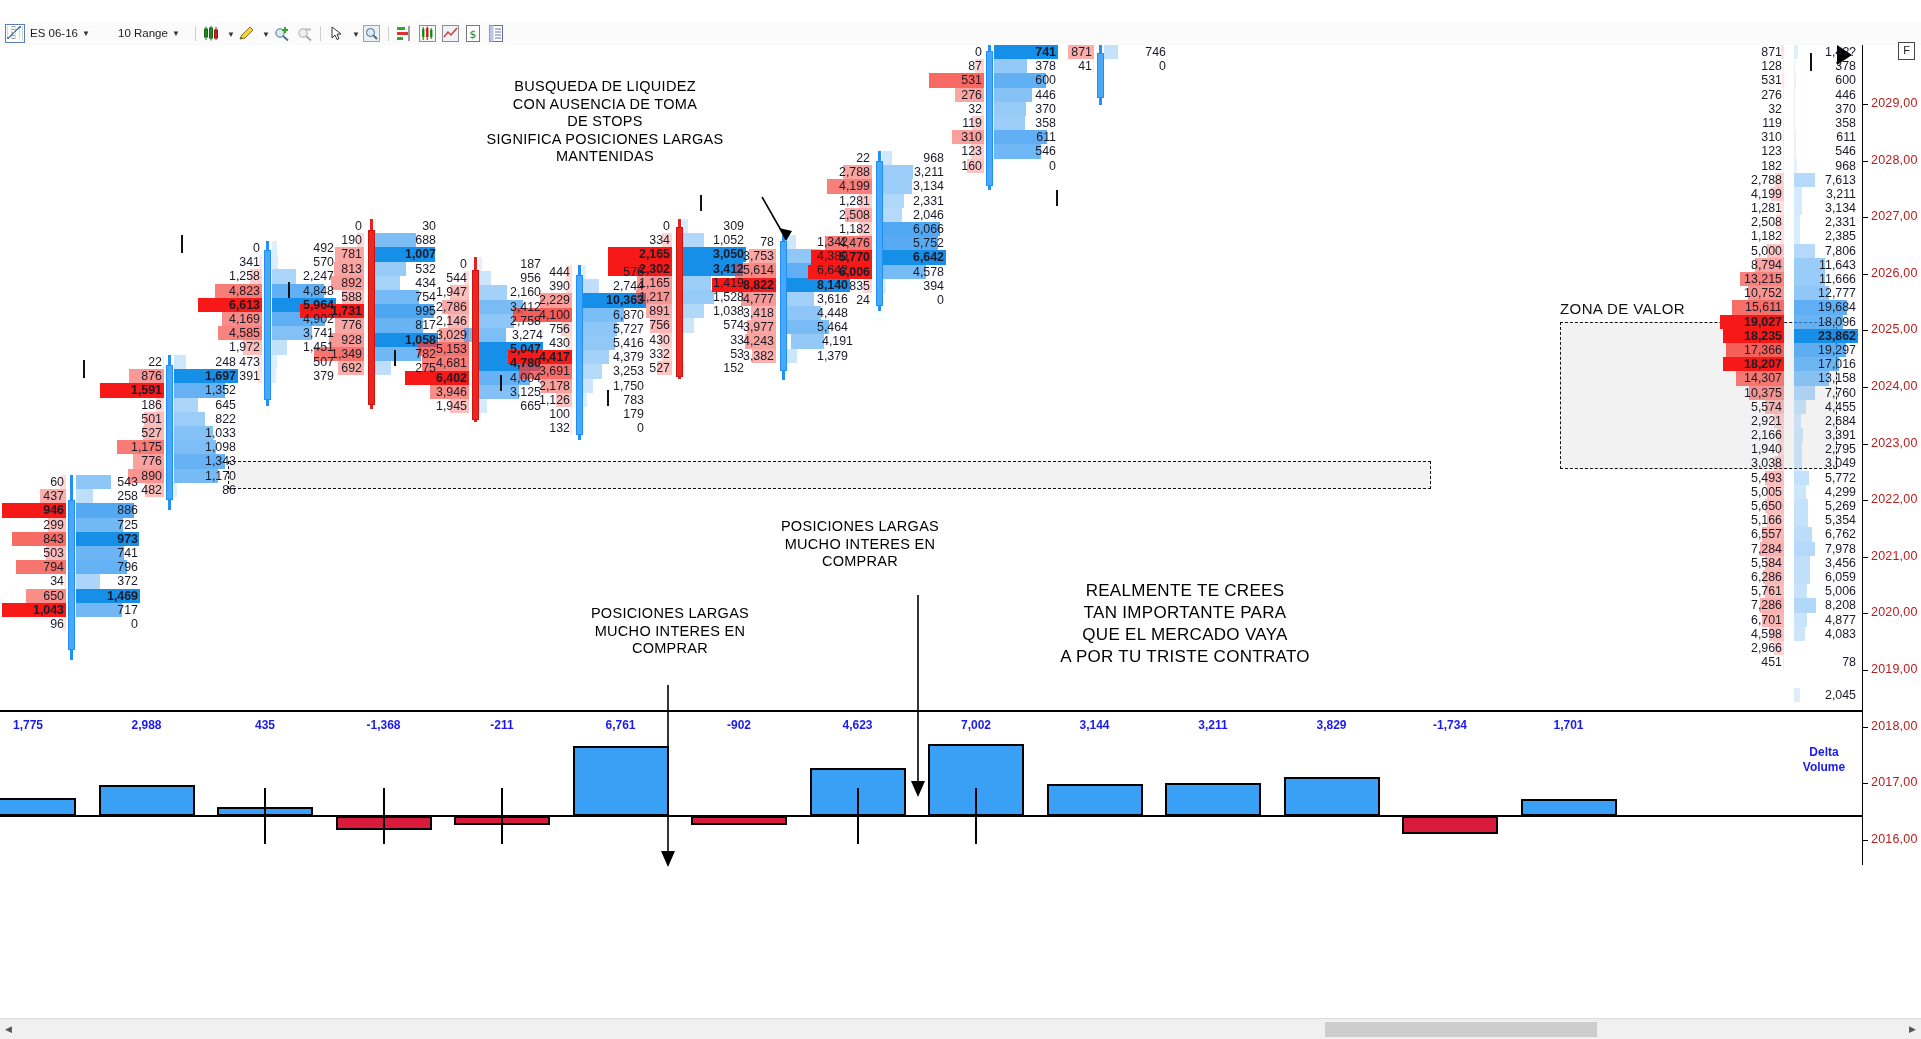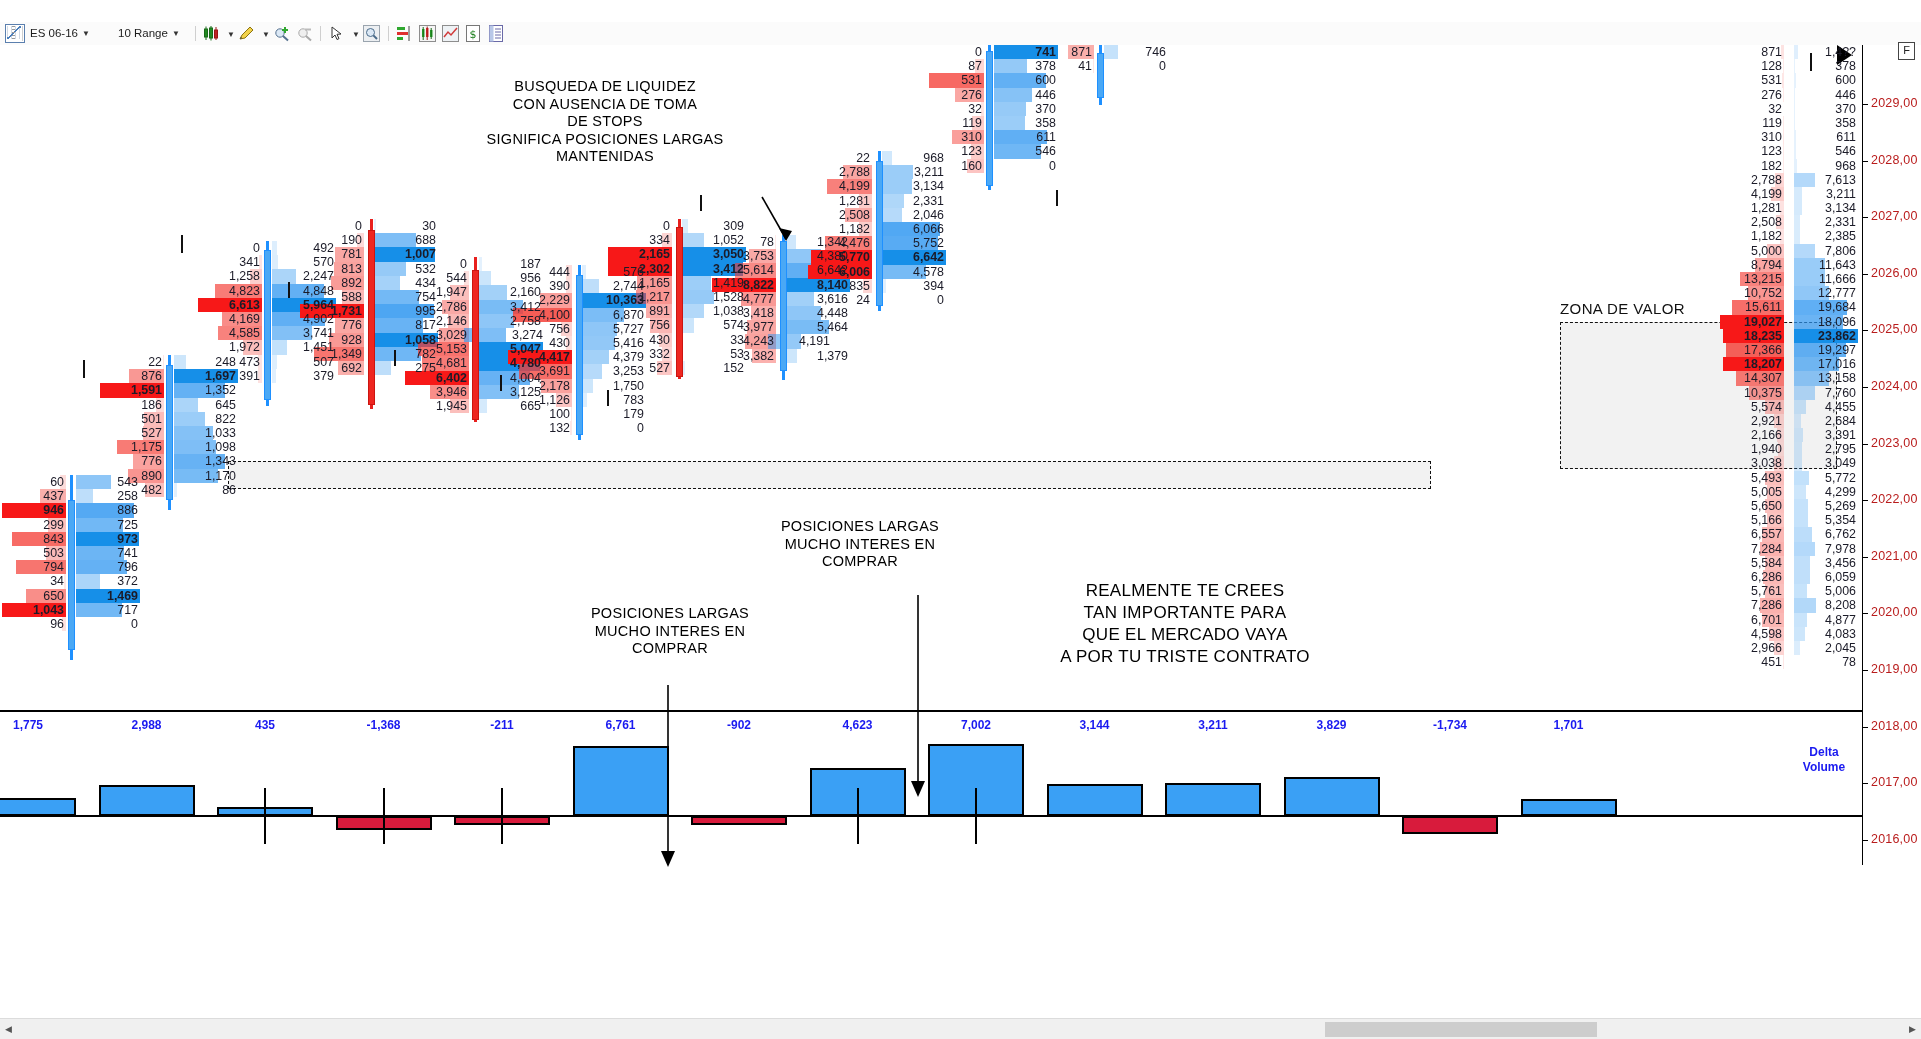--- a/index.html
+++ b/index.html
@@ -612,21 +612,21 @@
           <div class="fprow">
             <div class="cellR" style="left: 0px; width: 64px;"><div class="bidbar" style="width: 25px; right: 0px; background: rgba(244, 60, 52, 0.4);"></div><span>3,418</span></div>
             <div class="cellB" style="left: 74px; width: 64px;"><div class="askbar" style="width: 35.2px; left: 0px; background: rgba(46, 150, 240, 0.54);"></div><span>4,448</span></div>
           </div>
           <div class="fprow">
             <div class="cellR" style="left: 0px; width: 64px;"><div class="bidbar" style="width: 28.8px; right: 0px; background: rgba(244, 60, 52, 0.45);"></div><span>3,977</span></div>
             <div class="cellB" style="left: 74px; width: 64px;"><div class="askbar" style="width: 42.9px; left: 0px; background: rgba(46, 150, 240, 0.64);"></div><span>5,464</span></div>
           </div>
           <div class="fprow">
             <div class="cellR" style="left: 0px; width: 64px;"><div class="bidbar" style="width: 30.7px; right: 0px; background: rgba(244, 60, 52, 0.47);"></div><span>4,243</span></div>
-            <div class="cellB" style="left: 56px; width: 64px;"><div class="askbar" style="width: 32.6px; left: 0px; background: rgba(46, 150, 240, 0.51);"></div><span>4,191</span></div>
+            <div class="cellB" style="left: 79px; width: 64px;"><div class="askbar" style="width: 32.6px; left: 0px; background: rgba(46, 150, 240, 0.51);"></div><span>4,191</span></div>
           </div>
           <div class="fprow">
             <div class="cellR" style="left: 0px; width: 64px;"><div class="bidbar" style="width: 24.3px; right: 0px; background: rgba(244, 60, 52, 0.4);"></div><span>3,382</span></div>
             <div class="cellB" style="left: 74px; width: 64px;"><div class="askbar" style="width: 10.9px; left: 0px; background: rgba(46, 150, 240, 0.24);"></div><span>1,379</span></div>
           </div>
         </div>
         <div class="fp" style="left: 808px; top: 106px;">
           <div class="fprow">
             <div class="cellR" style="left: 0px; width: 64px;"><div class="bidbar" style="width: 0px; right: 0px; background: rgba(244, 60, 52, 0.1);"></div><span>22</span></div>
             <div class="cellB" style="left: 74px; width: 64px;"><div class="askbar" style="width: 9.6px; left: 0px; background: rgba(46, 150, 240, 0.22);"></div><span>968</span></div>
@@ -884,21 +884,21 @@
           <div class="fprow">
             <div class="cellR" style="left: 0px; width: 64px;"><div class="bidbar" style="width: 22.4px; right: 0px; background: rgba(244, 60, 52, 0.37);"></div><span>6,701</span></div>
             <div class="cellB" style="left: 74px; width: 64px;"><div class="askbar" style="width: 12.8px; left: 0px; background: rgba(46, 150, 240, 0.26);"></div><span>4,877</span></div>
           </div>
           <div class="fprow">
             <div class="cellR" style="left: 0px; width: 64px;"><div class="bidbar" style="width: 15.4px; right: 0px; background: rgba(244, 60, 52, 0.29);"></div><span>4,598</span></div>
             <div class="cellB" style="left: 74px; width: 64px;"><div class="askbar" style="width: 10.9px; left: 0px; background: rgba(46, 150, 240, 0.24);"></div><span>4,083</span></div>
           </div>
           <div class="fprow">
             <div class="cellR" style="left: 0px; width: 64px;"><div class="bidbar" style="width: 10.2px; right: 0px; background: rgba(244, 60, 52, 0.22);"></div><span>2,966</span></div>
-            <div class="cellB" style="left: 74px; width: 64px;"><div class="askbar" style="width: 5.8px; left: 0px; background: rgba(46, 150, 240, 0.17);"></div><span>2,045</span></div>
+            <div class="cellB" style="left: 74px; width: 64px; margin-top: 47px;"><div class="askbar" style="width: 5.8px; left: 0px; background: rgba(46, 150, 240, 0.17);"></div><span>2,045</span></div>
           </div>
           <div class="fprow">
             <div class="cellR" style="left: 0px; width: 64px;"><div class="bidbar" style="width: 1.3px; right: 0px; background: rgba(244, 60, 52, 0.12);"></div><span>451</span></div>
             <div class="cellB" style="left: 74px; width: 64px;"><div class="askbar" style="width: 0px; left: 0px; background: rgba(46, 150, 240, 0.1);"></div><span>78</span></div>
           </div>
         </div>
       </div>
 
     <div id="bar-layer">
         <div class="wick" style="left: 70px; top: 430px; height: 185px;"></div>

